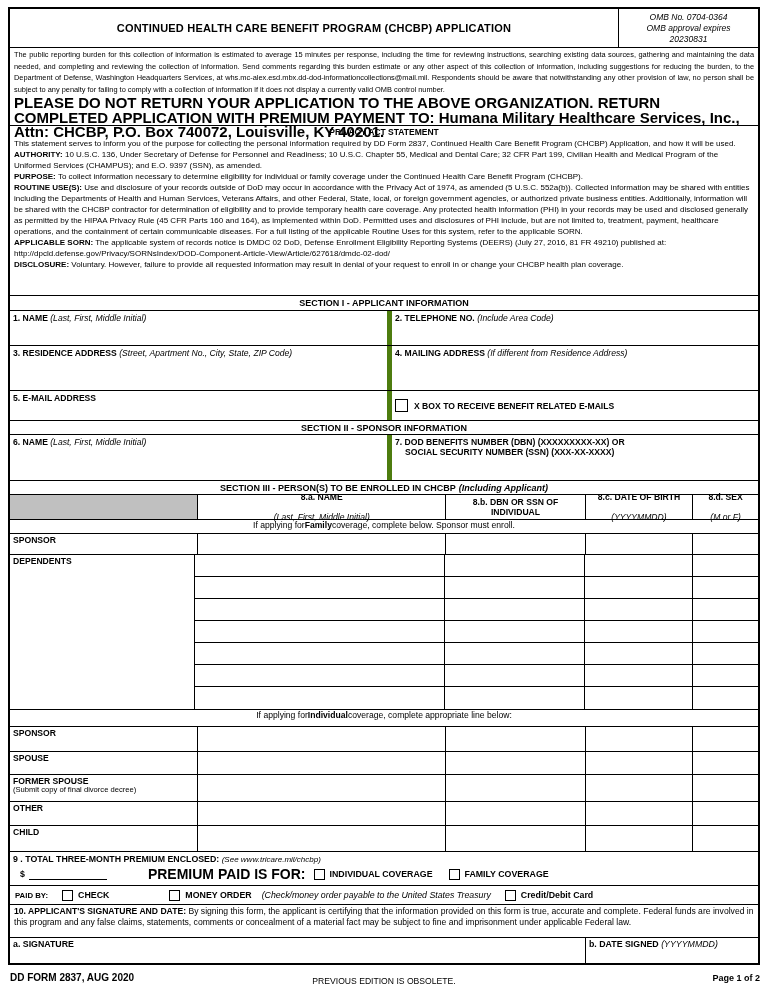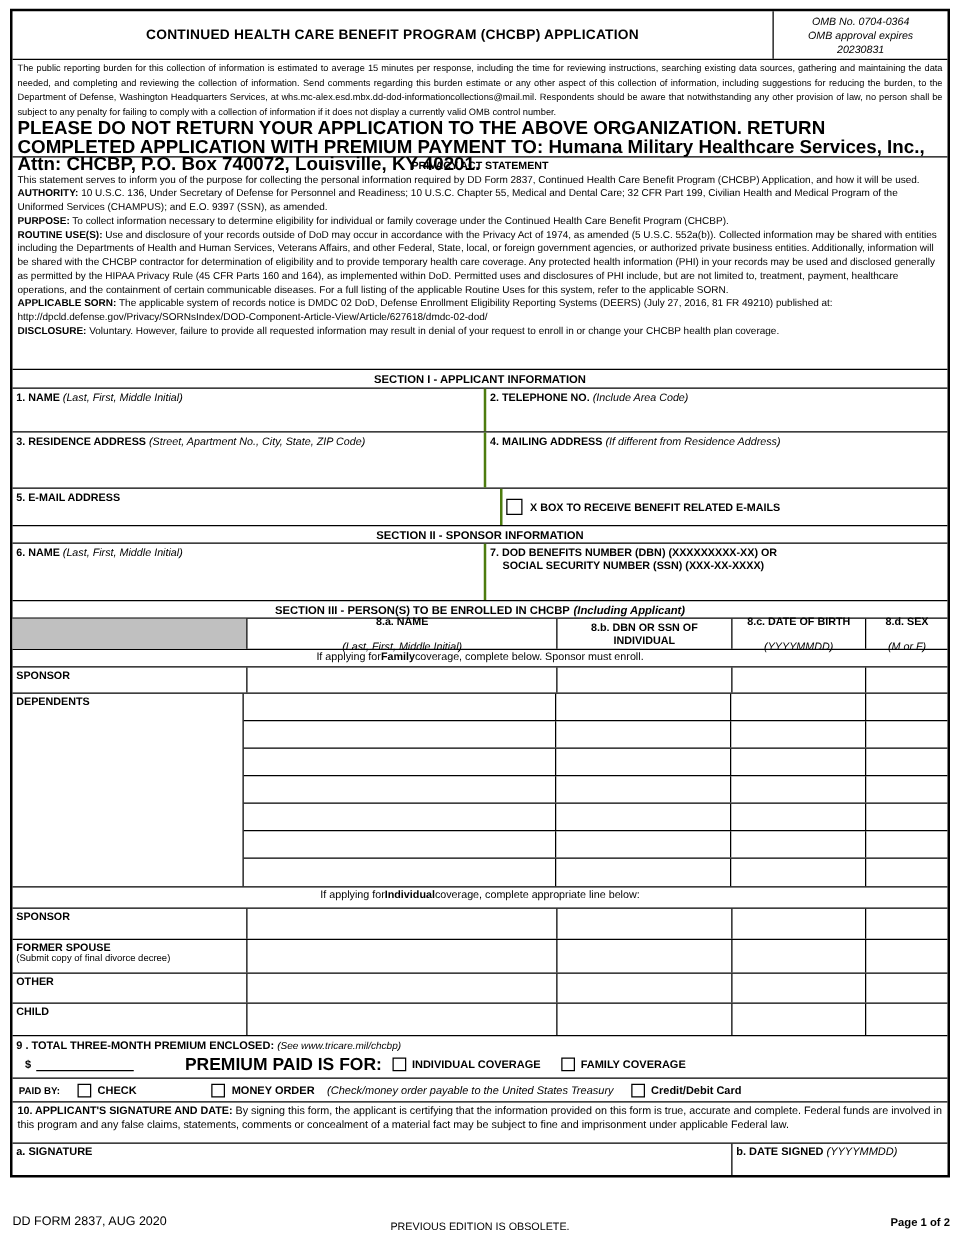--- a/index.html
+++ b/index.html
@@ -33,23 +33,23 @@
     font-size:9px; font-weight:bold; border-bottom:1px solid #000; }
   .bar1 { height:15px; } .bar2 { height:14px; } .bar3 { height:14px; }
   .section-bar .i { font-weight:bold; margin-left:3px; }
 
   
   .fieldrow { display:flex; border-bottom:1px solid #000; }
   .fcell { padding:2px 3px; font-size:8.6px; }
   .fcell .lbl { font-weight:bold; }
   .fcell .hint { font-style:italic; }
   .half-l { width:377px; }
-  .half-r { flex:1; border-left:2px solid #4d7c0f; }
+  .half-r { flex:1; border-left:5px solid #4d7c0f; }
   .h35 { height:35px; } .h45 { height:45px; } .h30 { height:30px; } .h46 { height:46px; }
-  .cbrow { display:flex; align-items:center; gap:6px;margin-left:13px; }
+  .cbrow { display:flex; align-items:center; gap:6px; }
   .cb { width:13px; height:13px; border:1px solid #000; background:#fff; flex:0 0 auto; }
   .cb-sm { width:11px; height:11px; border:1px solid #000; background:#fff; flex:0 0 auto; }
 
   
   .t-head { display:flex; height:25px; border-bottom:1px solid #000; font-size:8.6px; text-align:center; }
   .t-head .c { display:flex; flex-direction:column; align-items:center; justify-content:center; line-height:10px;gap:10px; }
   .gray { background:#c0c0c0; }
   .c0 { width:188px; } .c1 { width:249px; border-left:1px solid #000; }
   .c2 { width:140px; border-left:1px solid #000; } .c3 { width:108px; border-left:1px solid #000; }
   .c4 { width:66px; border-left:1px solid #000; }
@@ -79,21 +79,21 @@
   .sec9-l3 { display:flex; align-items:center; border-top:1px solid #000; height:19px; padding:0 3px 0 5px; }
 
   
   .sec10 { height:33px; border-bottom:1px solid #000; font-size:8.6px; line-height:10.8px; padding:1px 4px; }
   .sigrow { display:flex; height:25px; font-size:8.8px; }
   .sig-l { width:575px; padding:1px 3px; }
   .sig-r { flex:1; border-left:1px solid #000; padding:1px 3px; }
 
   
   .footer { position:absolute; left:8px; top:972px; width:752px; height:20px; font-size:9px; }
-  .footer .fid { position:absolute; left:2px; top:0; font-weight:normal; font-size:10px; }
+  .footer .fid { position:absolute; left:2px; top:0; font-weight:bold; font-size:10px; }
   .footer .obs { position:absolute; left:0; right:0; top:4px; text-align:center; font-size:8.6px; }
   .footer .pg { position:absolute; right:0; top:1px; font-weight:bold; font-size:9px; }
 </style>
 </head>
 <body>
 
 <div class="page">
   <div class="form">
 
     <div class="row title-row">
@@ -253,20 +253,27 @@
     </div>
 
     <div class="instr instr2">
       <span>If applying for </span>
       <span class="b">Individual</span>
       <span> coverage, complete appropriate line below:</span>
     </div>
 
     <div class="trow h25">
       <div class="label">SPONSOR</div>
+      <div class="cell c1"></div>
+      <div class="cell c2"></div>
+      <div class="cell c3"></div>
+      <div class="cell c4"></div>
+    </div>
+    <div class="trow h23">
+      <div class="label">SPOUSE</div>
       <div class="cell c1"></div>
       <div class="cell c2"></div>
       <div class="cell c3"></div>
       <div class="cell c4"></div>
     </div>
     <div class="trow h27">
       <div class="label">
         <div>FORMER SPOUSE</div>
         <div class="sublabel">(Submit copy of final divorce decree)</div>
       </div>

